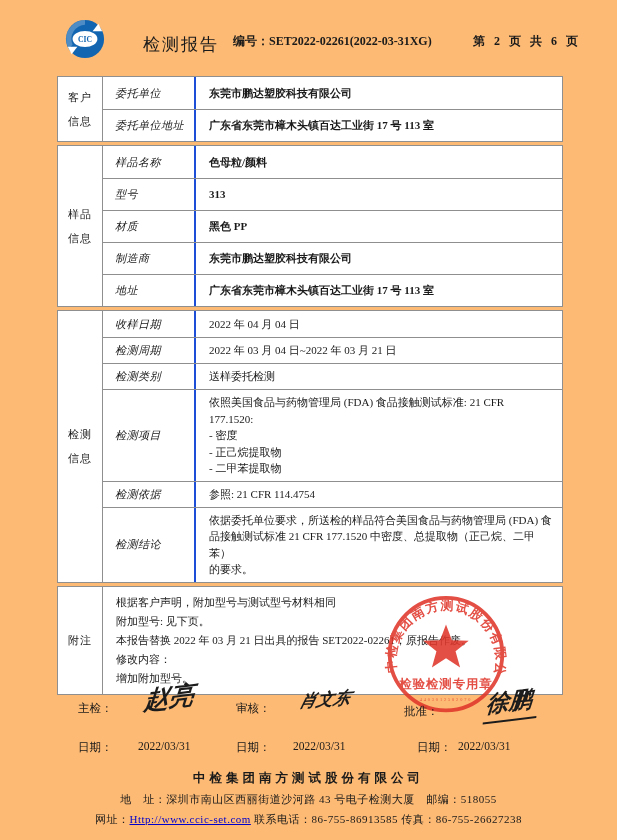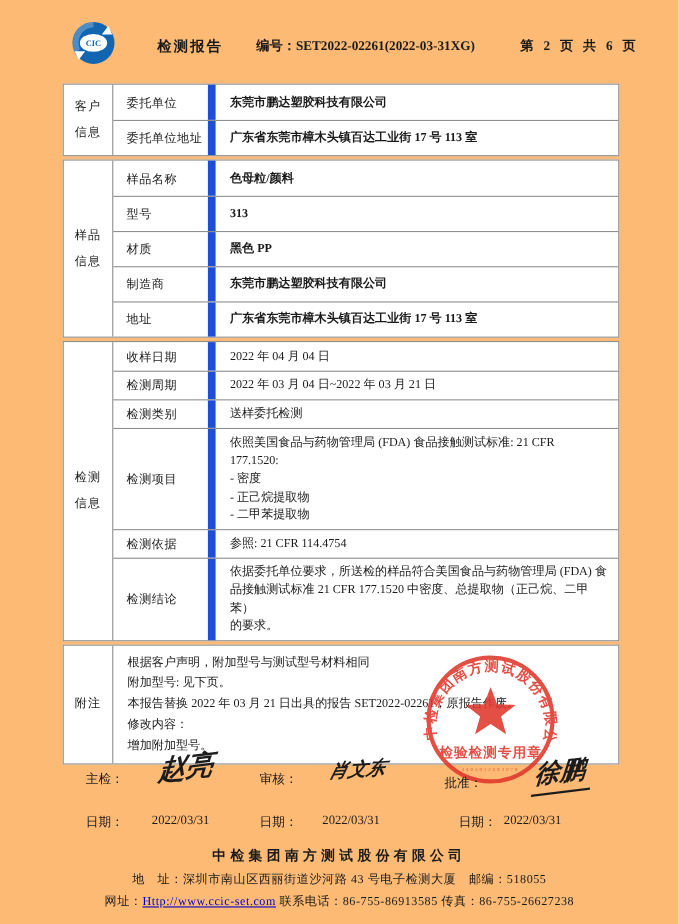--- a/index.html
+++ b/index.html
@@ -6,36 +6,36 @@
   html,body { background:#ffffff; }
   .page {
     position:relative; width:617px; height:840px; margin:0 auto;
     background:#fdba74; overflow:hidden;
     font-family:"Liberation Serif","DejaVu Serif",serif;
     color:#1a1a1a;
   }
   
   .header { position:absolute; left:0; top:0; width:617px; height:70px; }
   .logo { position:absolute; left:64px; top:18px; width:42px; height:42px; }
-  .report-title { position:absolute; left:143px; top:33px; font-size:13px; font-weight:bold; letter-spacing:2px; }
+  .report-title { position:absolute; left:143px; top:33px; font-size:17px; font-weight:normal; letter-spacing:2px; }
   .report-no { position:absolute; left:233px; top:33px; font-size:12px; font-weight:bold; }
   .page-info { position:absolute; left:473px; top:33px; font-size:12px; font-weight:bold; letter-spacing:3px; white-space:nowrap; }
   
   .doc-table { position:absolute; left:57px; top:76px; width:506px; }
   .section { display:flex; border:1px solid #8f8f8f; margin-bottom:3px; background:#fff; }
   .sec-label {
     width:45px; border-right:1px solid #8f8f8f; display:flex; align-items:center; justify-content:center;
     text-align:center; font-size:11px; line-height:24px; white-space:pre-line; letter-spacing:1px;
   }
   .sec-rows { flex:1; display:flex; flex-direction:column; }
   .row { display:flex; }
   .row + .row { border-top:1px solid #8f8f8f; }
   .rlabel {
-    width:93px; border-right:7px solid #1d4ed8; display:flex; align-items:center;
-    padding-left:12px; font-size:11px; letter-spacing:0.5px;
+    width:93px; border-right:2px solid #1d4ed8; display:flex; align-items:center;
+    padding-left:12px; font-size:11px; letter-spacing:0.5px;font-style:italic;
   }
   .rvalue {
     flex:1; display:flex; align-items:center; padding:4px 8px 4px 13px;
     font-size:11px; white-space:pre-line;
   }
   .s12 .row { min-height:32px; }
   .s12 .rvalue { line-height:15px;font-weight:bold; }
   .s3 .row { min-height:26px; }
   .s3 .rvalue { line-height:16.5px; }
   .s4 .rvalue { line-height:19px; padding-top:6px; padding-bottom:6px; }

